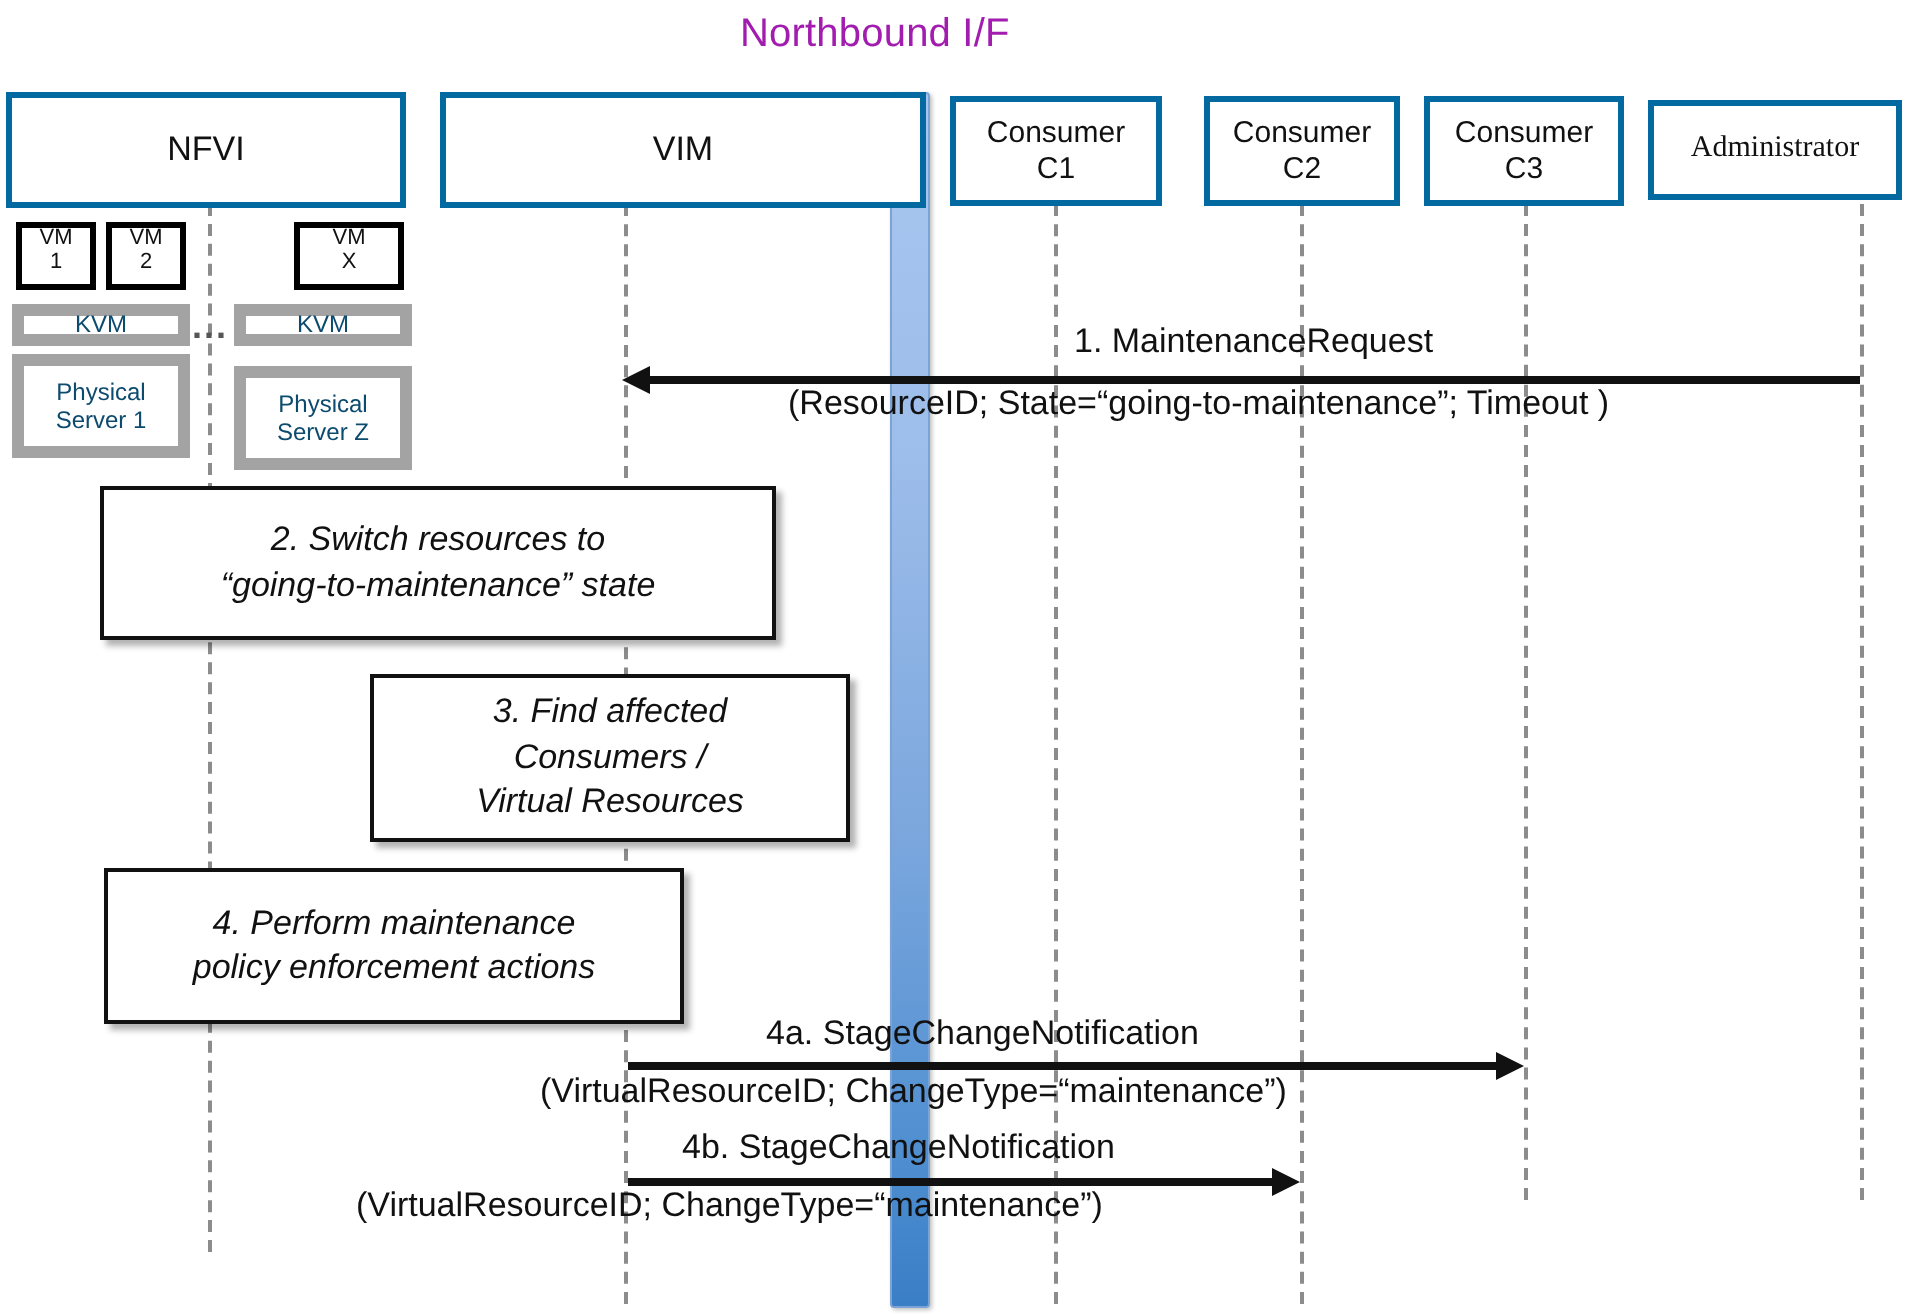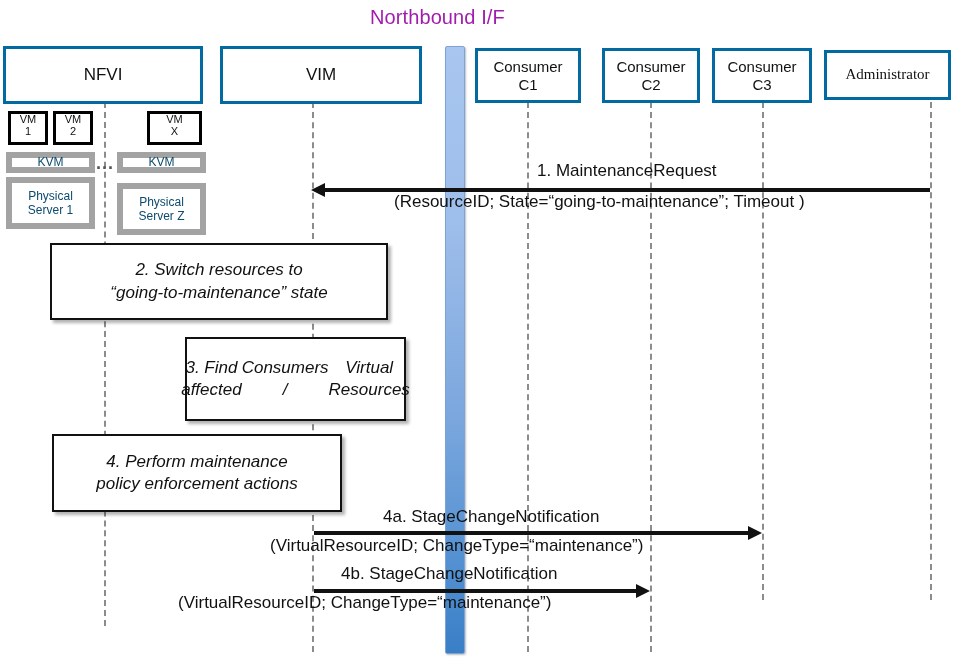--- a/index.html
+++ b/index.html
@@ -87,21 +87,21 @@
   <div class="lifeline" style="left:650px;top:102px;height:550px;"></div>
   <div class="lifeline" style="left:762px;top:102px;height:498px;"></div>
   <div class="lifeline" style="left:930px;top:102px;height:498px;"></div>
 
   <div class="nbbar"></div>
 
   <div class="actor" style="left:3px;top:46px;width:200px;height:58px;">
     <span>NFVI</span>
   </div>
 
-  <div class="actor" style="left:220px;top:46px;width:202px;height:58px;">
+  <div class="actor" style="left:220px;top:46px;width:243px;height:58px;">
     <span>VIM</span>
   </div>
 
   <div class="actor small" style="left:475px;top:48px;width:106px;height:55px;flex-direction:column;">
     <span>Consumer</span>
     <span>C1</span>
   </div>
 
   <div class="actor small" style="left:602px;top:48px;width:98px;height:55px;flex-direction:column;">
     <span>Consumer</span>
@@ -151,21 +151,21 @@
   <div class="msgline" style="left:324px;top:188px;width:606px;"></div>
   <div class="arrowhead left" style="left:311px;top:183px;"></div>
   <div class="msglabel" style="left:537px;top:161px;">1.    MaintenanceRequest</div>
   <div class="msglabel" style="left:394px;top:192px;">(ResourceID; State=“going-to-maintenance”; Timeout )</div>
 
   <div class="note" style="left:50px;top:243px;width:338px;height:77px;flex-direction:column;">
     <span>2. Switch resources to</span>
     <span>“going-to-maintenance” state</span>
   </div>
 
-  <div class="note" style="left:185px;top:337px;width:221px;height:84px;flex-direction:row;">
+  <div class="note" style="left:185px;top:337px;width:240px;height:84px;flex-direction:column;">
     <span>3. Find affected</span>
     <span>Consumers /</span>
     <span>Virtual Resources</span>
   </div>
 
   <div class="note" style="left:52px;top:434px;width:290px;height:78px;flex-direction:column;">
     <span>4. Perform maintenance</span>
     <span>policy enforcement actions</span>
   </div>
 

